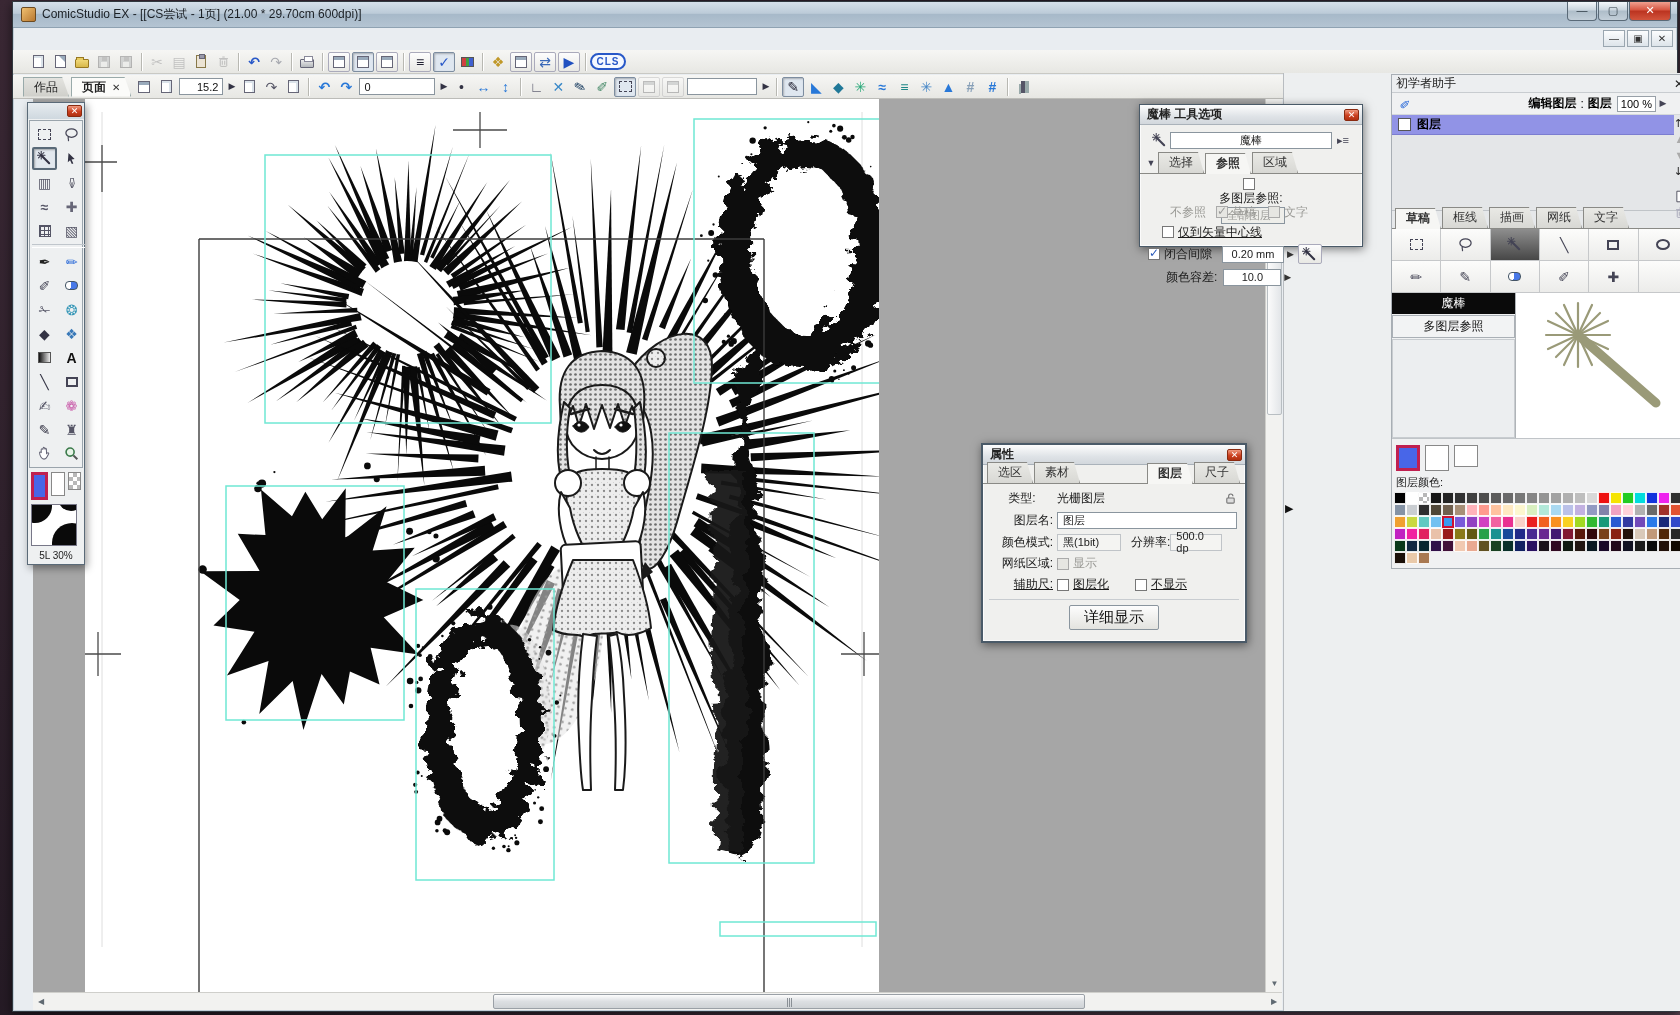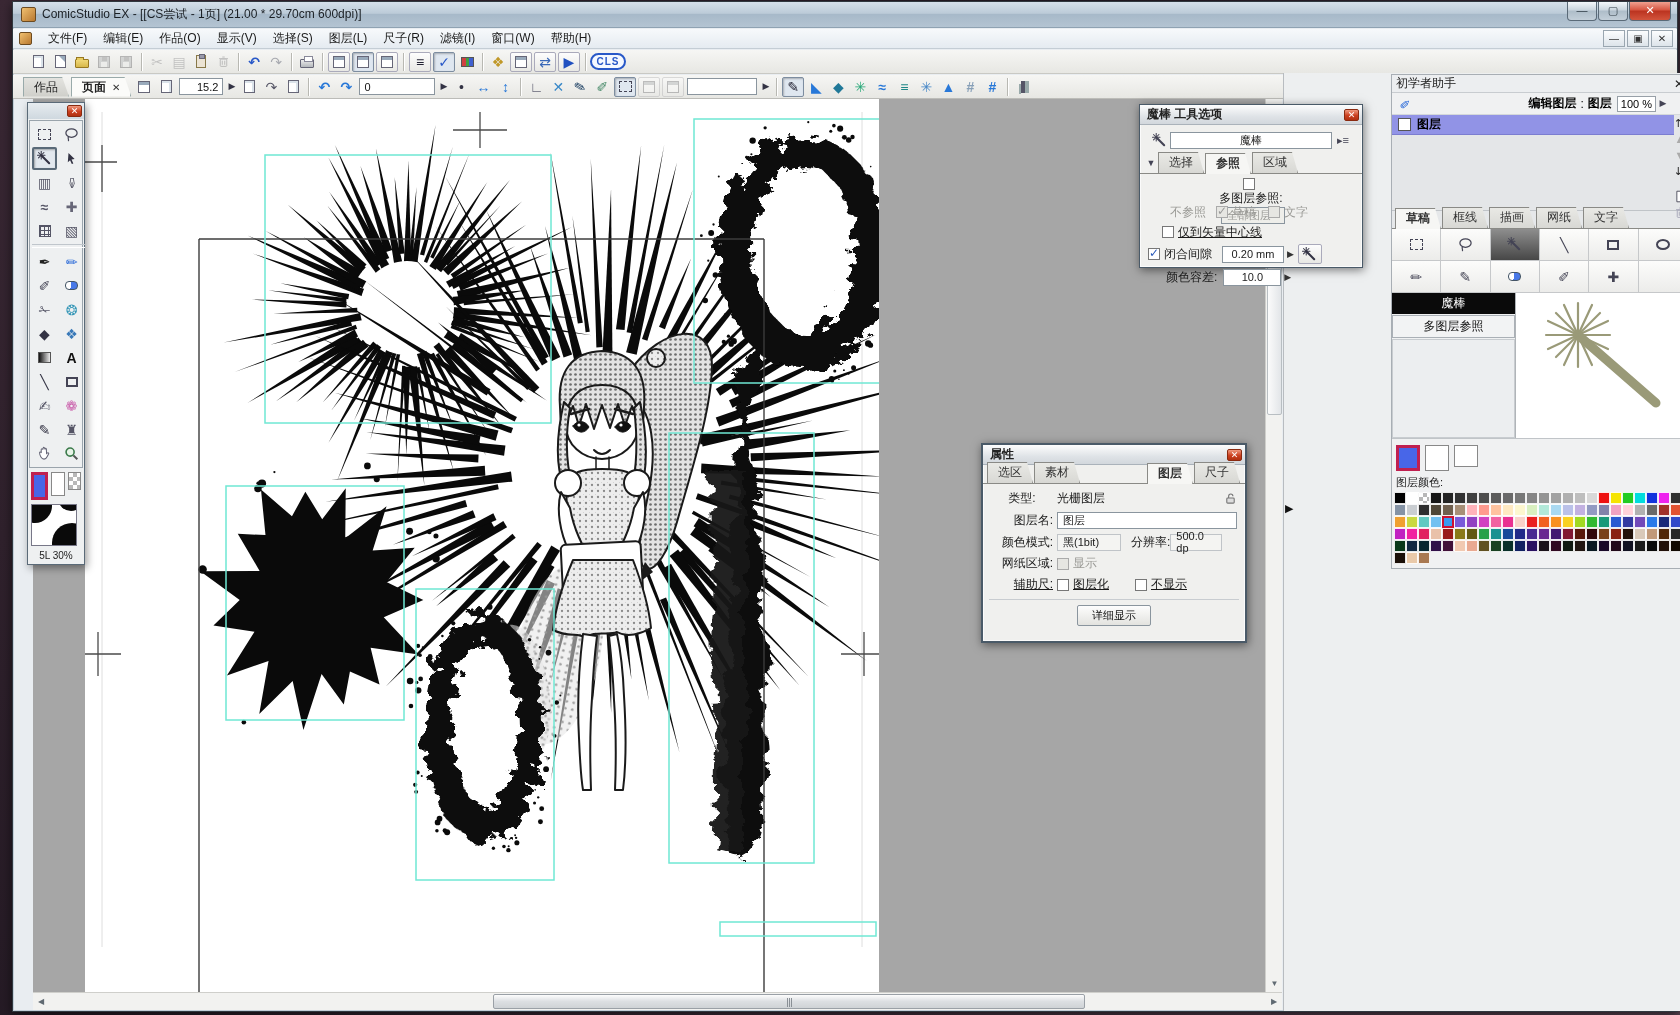--- a/index.html
+++ b/index.html
@@ -95,21 +95,21 @@
   .dtab.active{background:#f6f6f4;font-weight:bold;position:relative;top:1px;}
   .drow{display:flex;align-items:center;font-size:12px;color:#1a1a1a;padding:0 8px;}
   .cb{width:12px;height:12px;border:1px solid #777;background:#fff;display:inline-block;margin-right:4px;position:relative;flex:0 0 auto;}
   .cb.on::after{content:"✓";position:absolute;left:0px;top:-3px;font-size:12px;color:#2858b8;font-weight:bold;}
   .cb.dis{background:#e6e6e2;border-color:#aaa;}
   .cb.dis::after{color:#999;}
   .din{background:#fff;border:1px solid #8a959e;height:17px;font-size:11px;display:inline-flex;align-items:center;padding:0 5px;}
   .gray{color:#9a9a96;}
   .arrbtn{font-size:9px;color:#333;margin:0 3px;}
   .dbtn{border:1px solid #8a959e;border-radius:2px;background:linear-gradient(#fdfdfd,#e3e3df);
-    font-size:11px;color:#111;padding:2px 14px;}
+    font-size:15px;color:#111;padding:2px 14px;}
   
   #dock{position:absolute;left:1270px;top:71px;width:398px;height:938px;background:#edeff0;border-left:1px solid #b8bcc0;}
   #dockArrow{position:absolute;left:1272px;top:500px;font-size:11px;color:#111;}
   #assist{position:absolute;left:1378px;top:72px;width:298px;background:#f0f1f2;border:1px solid #a8aeb4;}
   #assistTitle{height:18px;display:flex;align-items:center;font-size:12px;color:#222;padding:0 4px;border-bottom:1px solid #c8ccd0;background:#eceef0;}
   #editRow{height:22px;display:flex;align-items:center;font-size:12px;padding:0 2px;border-bottom:1px solid #d4d8da;}
   #editRow b{font-weight:bold;}
   .valbox{background:#fff;border:1px solid #98a0a8;font-size:11px;padding:0 3px;height:16px;display:inline-flex;align-items:center;}
   #layerList{height:96px;background:#e4e6e8;border-bottom:1px solid #c0c4c8;position:relative;}
   .layerRow{height:20px;display:flex;align-items:center;gap:6px;background:#9193e6;border-bottom:1px solid #7b7dd0;
@@ -147,24 +147,20 @@
   <div id="titlebar">
     <div id="titleicon"></div>
     <div id="titletext">ComicStudio EX - [[CS尝试 - 1页] (21.00 * 29.70cm 600dpi)]</div>
     <div class="capbtns">
       <div class="capbtn">—</div>
       <div class="capbtn">▢</div>
       <div class="capbtn close">✕</div>
     </div>
   </div>
 
-  <div id="menubar">
-    <div id="menuicon"></div>
-    <span id="menuItems"><span class="menuitem">文件(F)</span><span class="menuitem">编辑(E)</span><span class="menuitem">作品(O)</span><span class="menuitem">显示(V)</span><span class="menuitem">选择(S)</span><span class="menuitem">图层(L)</span><span class="menuitem">尺子(R)</span><span class="menuitem">滤镜(I)</span><span class="menuitem">窗口(W)</span><span class="menuitem">帮助(H)</span></span>
-  </div>
   <div class="mdiBtns">
     <div class="mdibtn">—</div>
     <div class="mdibtn">▣</div>
     <div class="mdibtn">✕</div>
   </div>
 
   <div class="toolbar" id="toolbar1">
         <span class="icon">
           <i class="shp shp-page"></i>
         </span>
@@ -974,21 +970,21 @@
       <span class="bigswatch trans checker"></span>
     </div>
     <div id="palPreview">
       <i style="left:-14px;top:-16px;width:34px;height:34px;"></i>
       <i style="right:-16px;bottom:-18px;width:40px;height:40px;"></i>
       <i style="right:-8px;top:-20px;width:26px;height:26px;"></i>
     </div>
     <div id="palLabel">5L 30%</div>
   </div>
 
-  <div class="dlg" id="wandDlg" style="left:1126px;top:102px;width:224px;height:164px;">
+  <div class="dlg" id="wandDlg" style="left:1126px;top:102px;width:224px;height:143px;">
     <div class="dlgTitle">
       <span>魔棒 工具选项</span>
           <span class="sp"></span>
       <span class="redclose">✕</span>
     </div>
     <div class="drow" style="height:26px;margin-top:2px;">
       <span class="icon small-svg" id="wandDlgIcon" style="color:#445;">
             <svg viewBox="0 0 16 16" width="15" height="15">
               <g stroke="currentColor" fill="none" stroke-linecap="round">
                 <line x1="5" y1="5" x2="13" y2="13" stroke-width="2.2"></line>

